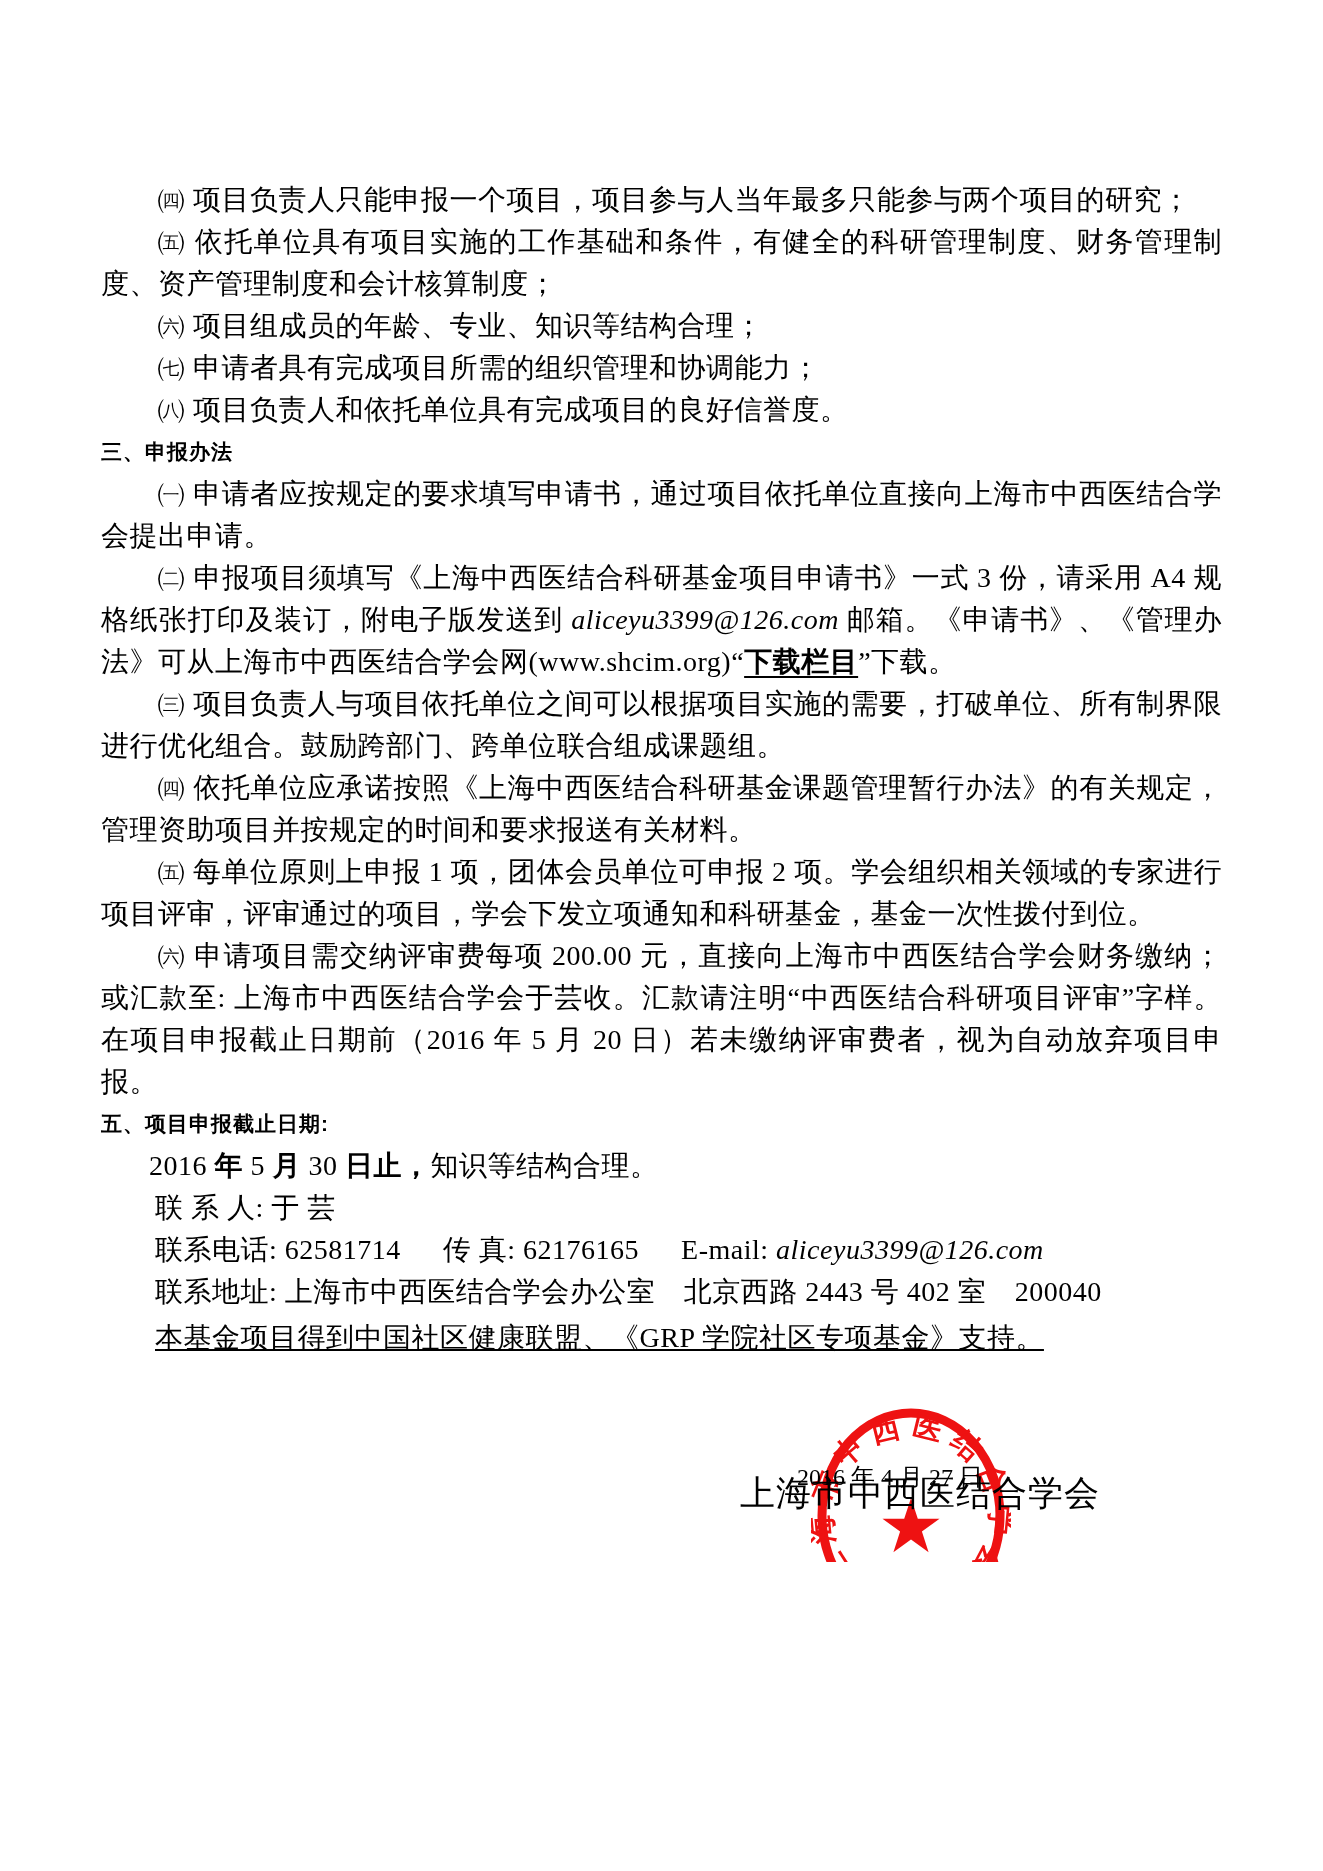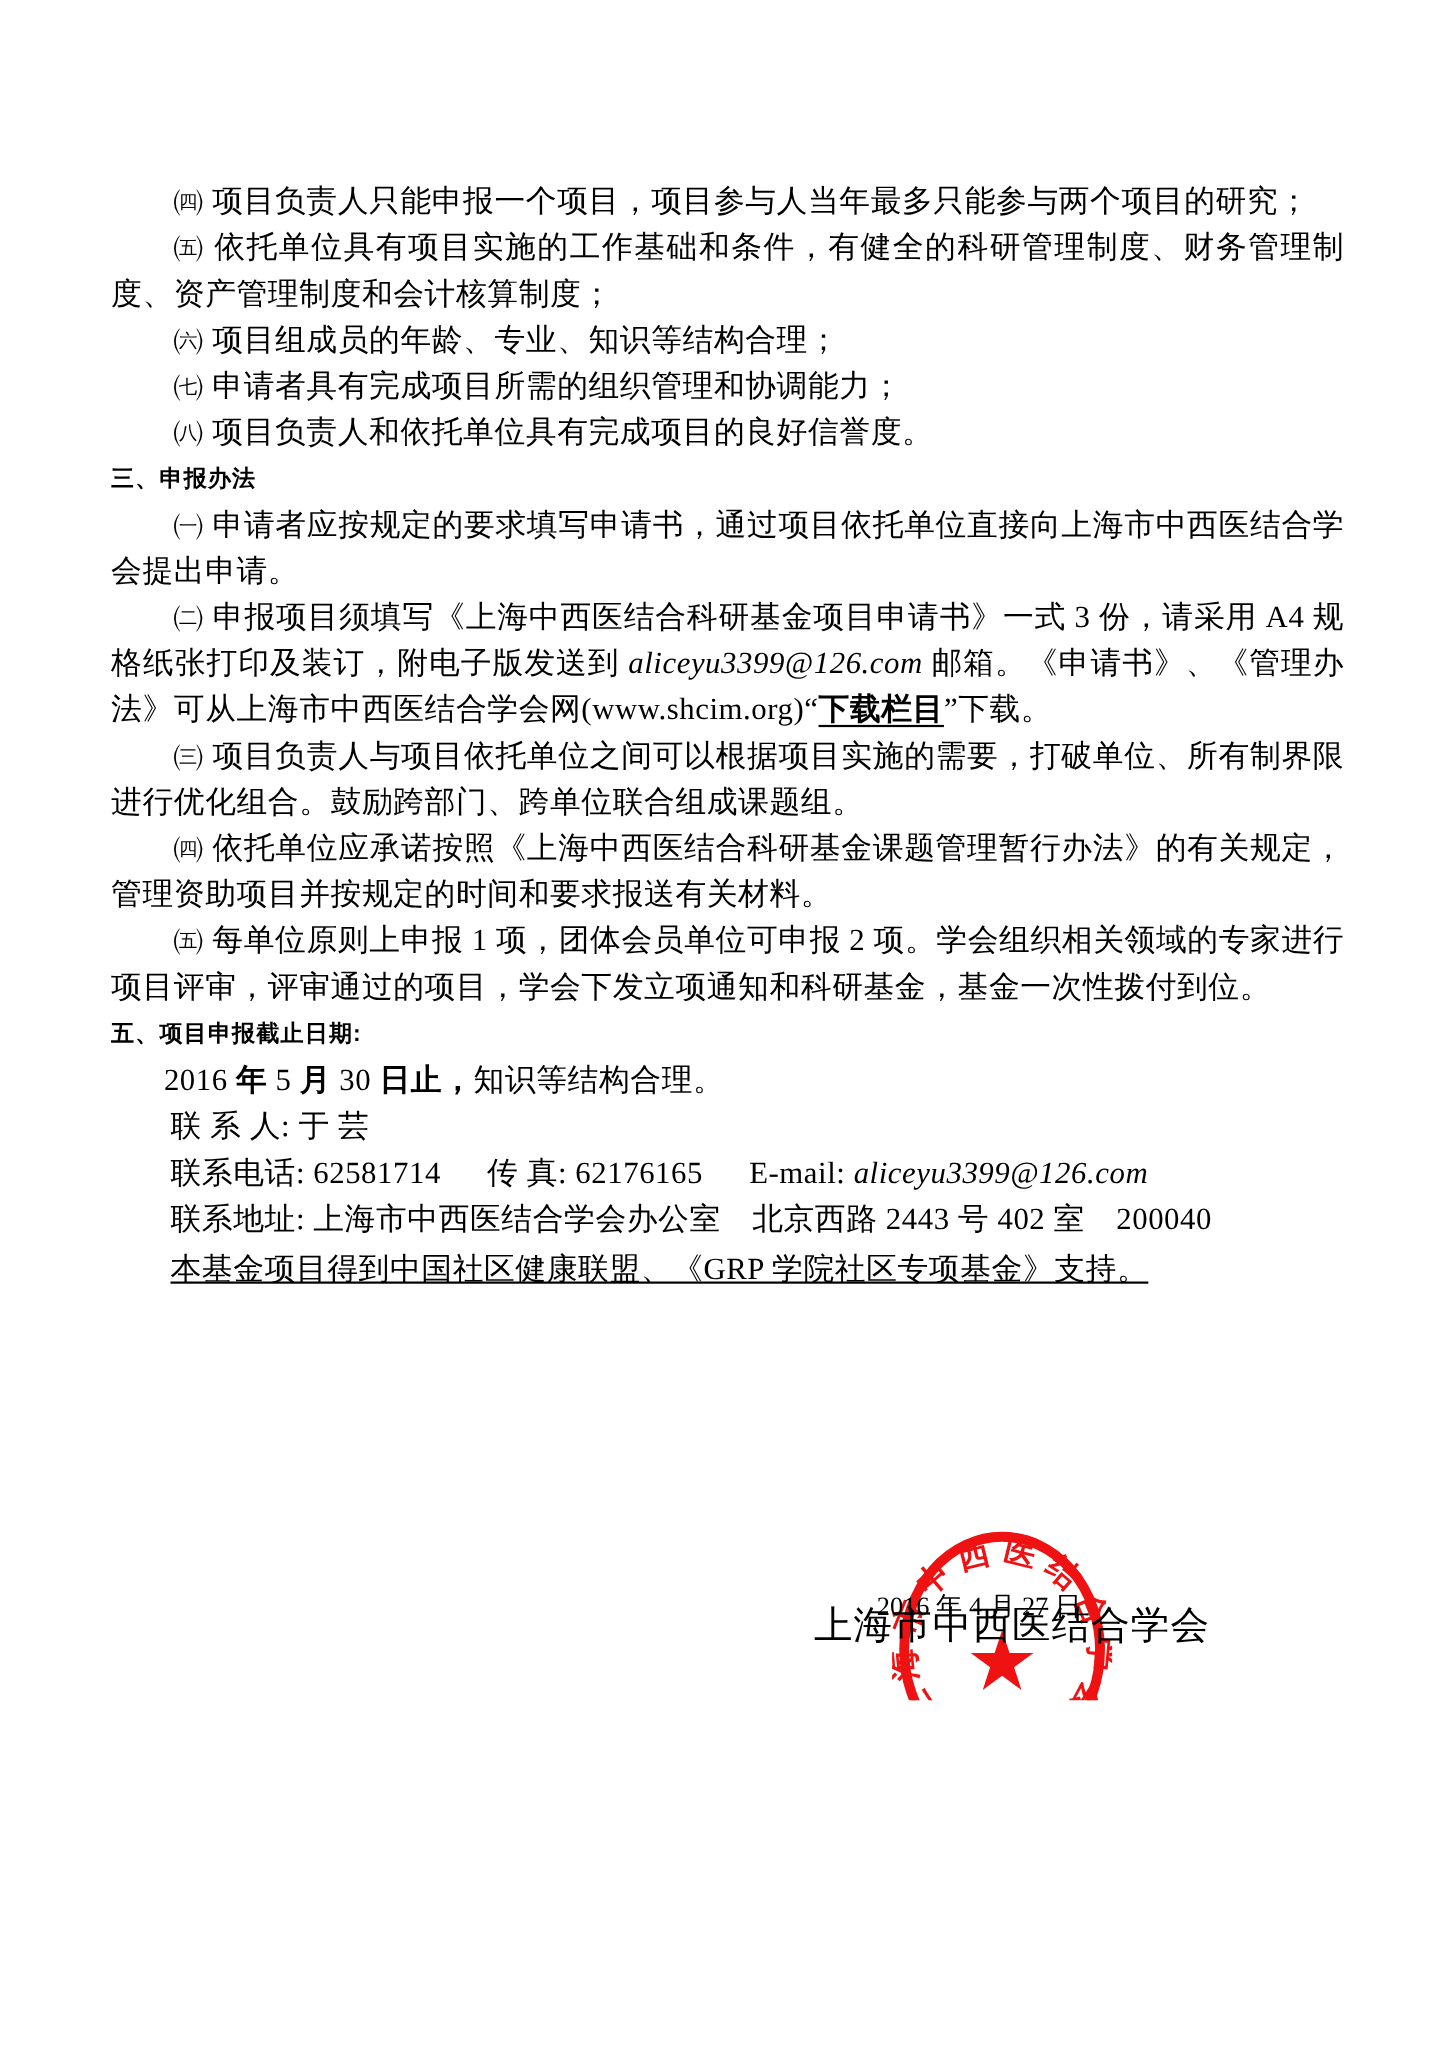--- a/index.html
+++ b/index.html
@@ -4,21 +4,21 @@
 <style>
   html, body { margin: 0; padding: 0; background: #ffffff; }
   .page {
     position: relative;
     width: 1323px;
     height: 1546px;
     background: #ffffff;
     color: #000000;
     font-family: "Liberation Serif", "DejaVu Serif", serif;
     overflow: hidden;
-    margin: 0 auto;
+    margin: 16px auto;
   }
   .content {
     position: absolute;
     left: 101px;
     top: 163px;
     width: 1121px;
     z-index: 2;
   }
   p.line {
     margin: 0;
@@ -100,20 +100,21 @@
 
     <p class="heading">三、申报办法</p>
 
     <p class="line indent">㈠ 申请者应按规定的要求填写申请书，通过项目依托单位直接向上海市中西医结合学会提出申请。</p>
 
     <p class="line indent"><span>㈡ 申报项目须填写《上海中西医结合科研基金项目申请书》一式 3 份，请采用 A4 规格纸张打印及装订，附电子版发送到 </span><span class="italic">aliceyu3399@126.com</span><span> 邮箱。《申请书》、《管理办法》可从上海市中西医结合学会网(www.shcim.org)“</span><span class="dl-link">下载栏目</span><span>”下载。</span></p>
 
     <p class="line indent">㈢ 项目负责人与项目依托单位之间可以根据项目实施的需要，打破单位、所有制界限进行优化组合。鼓励跨部门、跨单位联合组成课题组。</p>
     <p class="line indent">㈣ 依托单位应承诺按照《上海中西医结合科研基金课题管理暂行办法》的有关规定，管理资助项目并按规定的时间和要求报送有关材料。</p>
     <p class="line indent">㈤ 每单位原则上申报 1 项，团体会员单位可申报 2 项。学会组织相关领域的专家进行项目评审，评审通过的项目，学会下发立项通知和科研基金，基金一次性拨付到位。</p>
+    <p class="line indent">㈥ 申请项目需交纳评审费每项 200.00 元，直接向上海市中西医结合学会财务缴纳；或汇款至: 上海市中西医结合学会于芸收。汇款请注明“中西医结合科研项目评审”字样。在项目申报截止日期前（2016 年 5 月 20 日）若未缴纳评审费者，视为自动放弃项目申报。</p>
 
     <p class="heading">五、项目申报截止日期:</p>
 
     <p class="line" style="text-indent:48px;"><span>2016 </span><span class="gothic-bold">年</span><span> 5 </span><span class="gothic-bold">月</span><span> 30 </span><span class="gothic-bold">日止，</span><span>知识等结构合理。</span></p>
 
 
     <p class="line" style="text-indent:54px;">联 系 人: 于 芸</p>
 
     <p class="line" style="text-indent:54px;"><span>联系电话: 62581714</span><span class="gap-l">传 真: 62176165</span><span class="gap-l">E-mail: </span><span class="italic">aliceyu3399@126.com</span></p>
 

